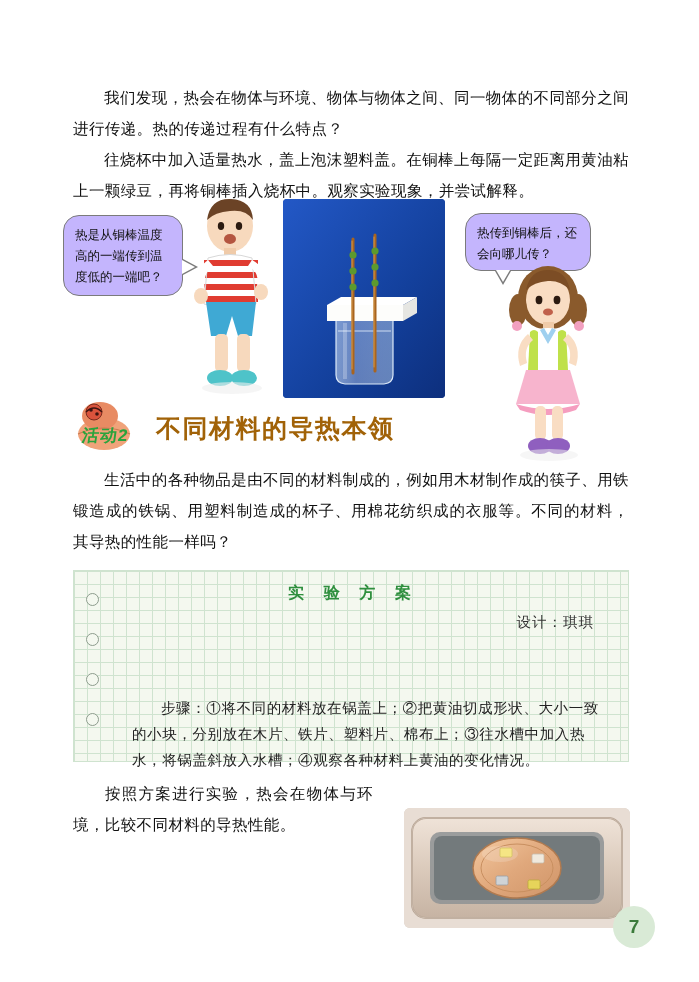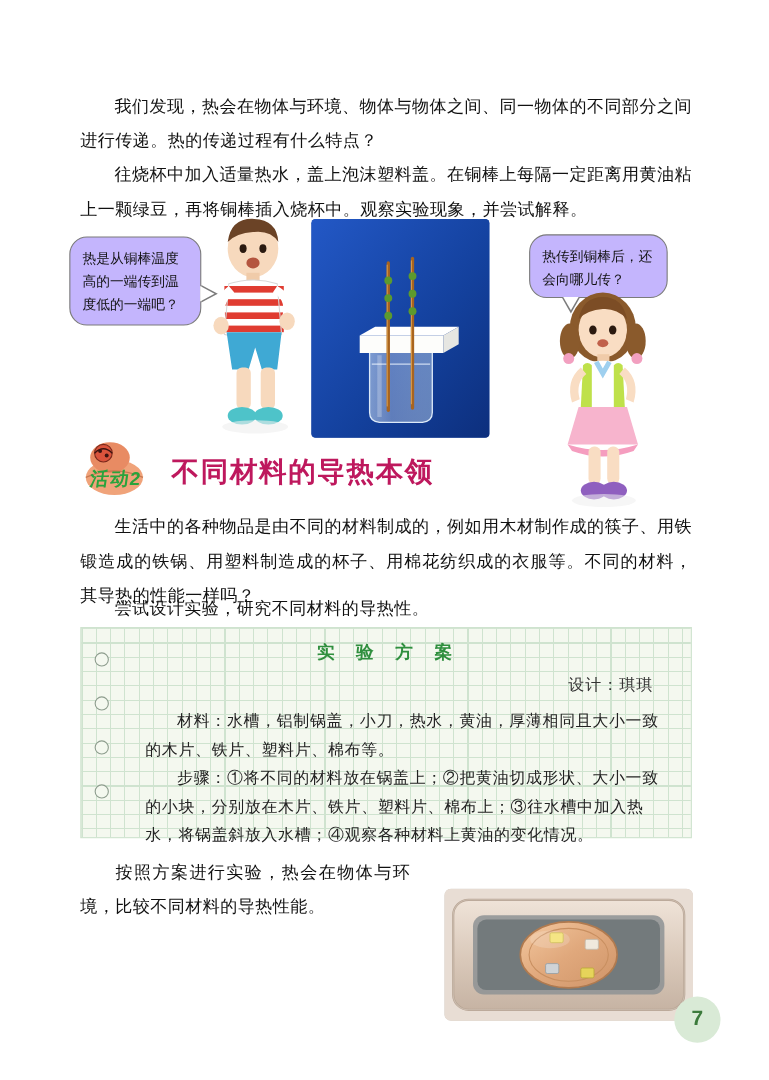--- a/index.html
+++ b/index.html
@@ -68,21 +68,21 @@
   #bubble-left:before {
     content: "";
     position: absolute;
     right: -16px; top: 43px;
     width: 0; height: 0;
     border-top: 8px solid transparent;
     border-bottom: 8px solid transparent;
     border-left: 15px solid #7b7b7b;
   }
   #bubble-right {
-    left: 481px; top: 213px;
+    left: 465px; top: 213px;
     width: 126px; height: 58px;
   }
   #bubble-right:after {
     content: "";
     position: absolute;
     left: 30px; bottom: -12px;
     width: 0; height: 0;
     border-left: 7px solid transparent;
     border-right: 7px solid transparent;
     border-top: 12px solid #ffffff;
@@ -142,21 +142,21 @@
     color: #29a33c;
     letter-spacing: 1px;
     transform: skewX(-8deg);
   }
   #activity-title {
     position: absolute;
     left: 86px; top: 12px;
     font-family: "Liberation Sans", sans-serif;
     font-weight: bold;
     font-size: 25px;
-    color: #be185d;
+    color: #a16207;
     letter-spacing: 1.5px;
   }
 
   
   #plan-box {
     position: absolute;
     left: 73px; top: 570px;
     width: 556px; height: 192px;
     background:
       repeating-linear-gradient(to right, #cfe3cf 0 1px, transparent 1px 13px),
@@ -377,35 +377,29 @@
       </svg>
     </div>
     <div id="activity-label">活动2</div>
     <div id="activity-title">不同材料的导热本领</div>
   </div>
 
   <div class="para" id="p-act2a">
     <span class="indent"></span><span>生活中的各种物品是由不同的材料制成的，例如用木材制作成的筷子、用铁锻造成的铁锅、用塑料制造成的杯子、用棉花纺织成的衣服等。不同的材料，其导热的性能一样吗？</span>
   </div>
 
-  <div class="para" id="p-act2b">
-    <span class="indent"></span><span>尝试设计实验，研究不同材料的导热性。</span>
-  </div>
 
   <div id="plan-box">
     <div class="ring" style="top:22px;"></div>
     <div class="ring" style="top:62px;"></div>
     <div class="ring" style="top:102px;"></div>
     <div class="ring" style="top:142px;"></div>
 
     <div id="plan-title">实 验 方 案</div>
     <div id="plan-author">设计：琪琪</div>
-    <div class="plan-line" id="plan-mat">
-      <span class="plan-indent"></span><span>材料：水槽，铝制锅盖，小刀，热水，黄油，厚薄相同且大小一致的木片、铁片、塑料片、棉布等。</span>
-    </div>
     <div class="plan-line" id="plan-steps">
       <span class="plan-indent"></span><span>步骤：①将不同的材料放在锅盖上；②把黄油切成形状、大小一致的小块，分别放在木片、铁片、塑料片、棉布上；③往水槽中加入热水，将锅盖斜放入水槽；④观察各种材料上黄油的变化情况。</span>
     </div>
   </div>
 
   <div class="para" id="p-final">
     <span class="indent"></span><span>按照方案进行实验，热会在物体与环境，比较不同材料的导热性能。</span>
   </div>
 
   <div class="figure" id="fig-photo2">

